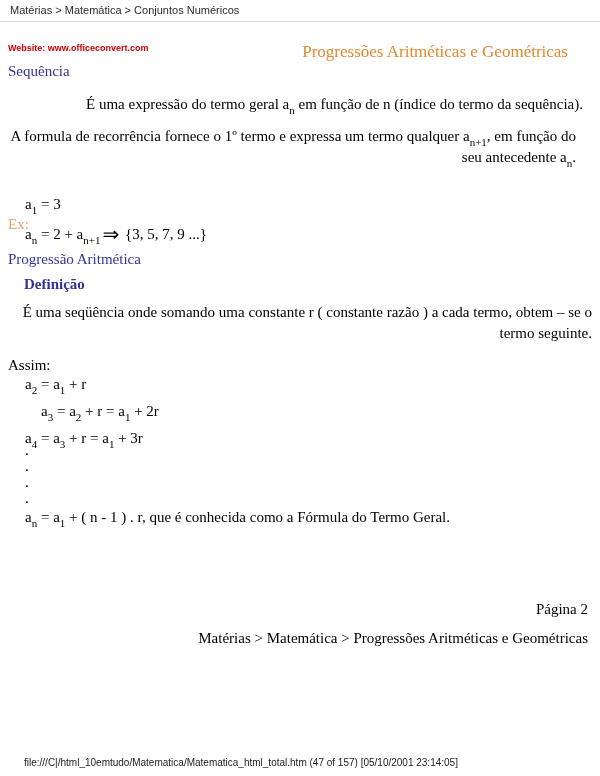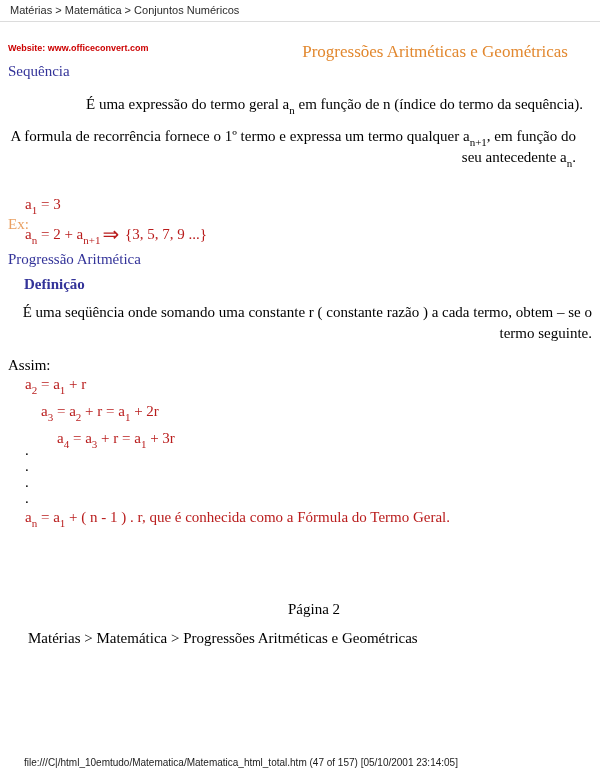--- a/index.html
+++ b/index.html
@@ -10,40 +10,40 @@
   .abs{position:absolute;text-align:right;}
   .sans{font-family:"Liberation Sans", sans-serif;}
   #breadcrumb-top{left:10px;top:4px;font-size:11px;color:#2b2b2b;}
   #top-divider{left:0;top:21px;width:600px;height:0;border-top:1px solid #dcdcdc;}
   #title-wrap{left:8px;top:42px;width:560px;height:22px;}
   #page-title{font-size:17px;color:var(--title-orange);}
   #watermark{position:absolute;left:0;top:1px;font-family:"Liberation Sans",sans-serif;
     font-weight:bold;font-size:9px;color:var(--watermark-red);white-space:nowrap;}
   .h-blue{font-size:15px;color:var(--heading-blue);}
   .body-text{font-size:15px;line-height:21px;color:#000;}
-  .math-line{font-size:15px;color:#b91c1c;white-space:nowrap;}
+  .math-line{font-size:15px;color:#000000;white-space:nowrap;}
   sub{font-size:11px;line-height:0;position:relative;top:1px;}
   .arrow{font-size:20px;vertical-align:-2px;padding:0 2px;}
   .ex-label{font-size:15px;color:var(--ex-orange);margin-top:45px;}
   .dots{font-size:15px;line-height:16px;color:#000;}
-  .right-text{font-size:15px;text-align:left;font-family:Liberation Serif, serif;}
+  .right-text{font-size:15px;text-align:right;font-family:Liberation Serif, serif;}
   #status-bar{left:8px;top:757px;font-size:10px;color:#1c1c1c;padding-left:16px;}
   #h-sequencia{left:8px;top:63px;}
   #para-1{left:8px;top:94px;width:575px;}
   #para-2{left:8px;top:126px;width:568px;}
   #ex-label{left:8px;top:171px;}
   #math-1{left:25px;top:196px;}
   #math-2{left:25px;top:222px;}
   #h-progressao{left:8px;top:251px;}
   #h-definicao{left:24px;top:276px;font-weight:bold;}
   #para-3{left:8px;top:302px;width:584px;}
   #assim-label{left:8px;top:349px;font-size:15px;margin-top:8px;}
   #math-3{left:25px;top:376px;}
   #math-4{left:25px;top:403px;margin-left:16px;}
-  #math-5{left:25px;top:430px;margin-left:32px;}
+  #math-5{left:25px;top:430px;}
   #dots-block{left:25px;top:442px;}
   #math-6{left:25px;top:509px;}
   #page-number{right:12px;top:601px;left:auto;width:300px;}
   #breadcrumb-bottom{right:12px;top:630px;left:auto;width:560px;}
 </style>
 </head>
 <body>
 
 <div id="breadcrumb-top" class="abs sans">Matérias &gt; Matemática &gt; Conjuntos Numéricos</div>
 <div id="top-divider" class="abs"></div>

